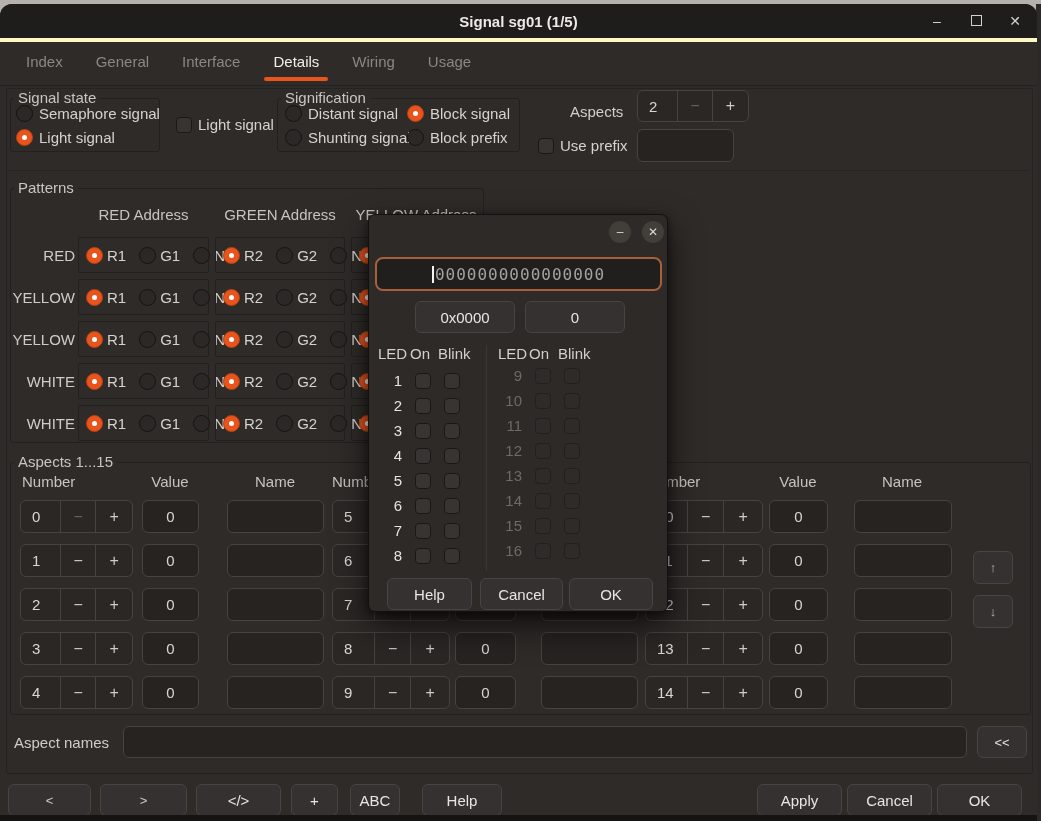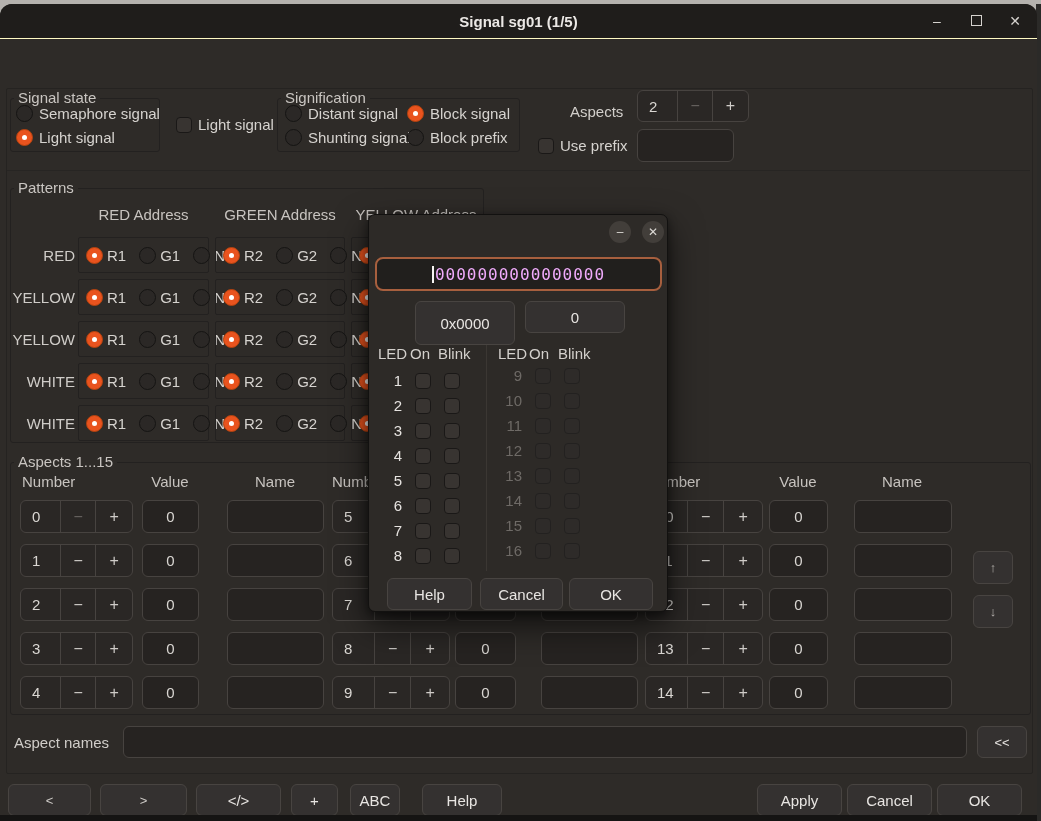--- a/index.html
+++ b/index.html
@@ -4,21 +4,21 @@
 <style>
   html,body{margin:0;padding:0}
   body{width:1041px;height:821px;position:relative;overflow:hidden;background:#b5b2ae;
        font-family:"Liberation Sans","DejaVu Sans",sans-serif;color:#d6d3cf}
   #right-strip{position:absolute;left:1036px;top:4px;width:5px;height:817px;background:#2b2a28}
   #win{position:absolute;left:0;top:4px;width:1037px;height:817px;background:#2e2b28;
        border-radius:12px 12px 0 0}
   #win-bottom-edge{position:absolute;left:0;top:811px;width:1037px;height:6px;background:#151413}
   
   #titlebar{position:absolute;left:0;top:0;width:1037px;height:34px;background:#1f1d1b;
-            border-radius:12px 12px 0 0;border-bottom:1px solid #fef9c3;
+            border-radius:12px 12px 0 0;border-bottom:4px solid #fef9c3;
             display:flex;align-items:center;justify-content:center}
   #title{font-size:15px;font-weight:bold;color:#ebe8e5}
   #winctl{position:absolute;right:14px;top:0;height:34px;display:flex;align-items:center;gap:23px}
   .wbtn{color:#d5d2ce;font-size:14px;line-height:14px;width:16px;text-align:center;cursor:default}
   .wbtn .sq{display:inline-block;width:9px;height:9px;border:1.5px solid #d5d2ce}
   
   #tabs{position:absolute;left:0;top:34px;width:1037px;height:48px;box-sizing:border-box;
         border-bottom:1px solid #242220;display:flex;align-items:center;padding-left:26px;gap:33px}
   .tab{color:#8b8781;font-size:15px;position:relative;height:100%;display:flex;align-items:center;cursor:default}
   .tab.active{color:#f1efec}
@@ -54,21 +54,21 @@
   
   #modal{position:absolute;left:368px;top:210px;width:300px;height:398px;background:#2d2a27;
          border:1px solid #121110;border-radius:7px;box-sizing:border-box;
          box-shadow:0 14px 34px rgba(0,0,0,.6),0 3px 10px rgba(0,0,0,.45);z-index:50}
   #modal-title{position:absolute;left:0;top:9px;width:100%;text-align:center;font-size:15px;font-weight:bold;color:#f0eeeb}
   .mcirc{position:absolute;top:6px;width:22px;height:22px;border-radius:50%;background:#423e3a;
          display:flex;align-items:center;justify-content:center;color:#dcd9d5;font-size:12px;cursor:default}
   #modal-entry{position:absolute;left:6px;top:42px;width:287px;height:34px;background:#211f1d;
          border:2px solid #a75f3e;border-radius:8px;box-sizing:border-box;
          display:flex;align-items:center;justify-content:center}
-  #modal-entry .zeros{font-family:"DejaVu Sans Mono",monospace;font-size:16px;letter-spacing:1px;color:#f0abfc}
+  #modal-entry .zeros{font-family:"DejaVu Sans Mono",monospace;font-size:16px;letter-spacing:1px;color:#a3a3a3}
   .caret{width:2px;height:17px;background:#f5f3f1;margin-right:1px}
   .ledhdr{position:absolute;font-size:15px;color:#d3d0cc}
   .ledgrid{position:absolute;display:grid;grid-template-columns:26px 16px 16px;column-gap:13px;
            grid-auto-rows:25px;align-items:center}
   .lednum{font-size:15px;color:#e6e3e0;text-align:right}
   .lednum.dis{color:#6e6a66}
   #led-sep{position:absolute;left:117px;top:130px;width:1px;height:226px;background:#3b3733}
   .mbtn{position:absolute;top:363px;height:32px}
   
   .fbtn{position:absolute;top:780px;height:32px}
@@ -83,20 +83,28 @@
 
   <div id="titlebar">
     <div id="title">Signal sg01 (1/5)</div>
     <div id="winctl">
       <span class="wbtn">–</span>
       <span class="wbtn"><span class="sq"></span></span>
       <span class="wbtn">✕</span>
     </div>
   </div>
 
+  <div id="tabs">
+      <div class="tab">Index</div>
+      <div class="tab">General</div>
+      <div class="tab">Interface</div>
+      <div class="tab active">Details</div>
+      <div class="tab">Wiring</div>
+      <div class="tab">Usage</div>
+    </div>
 
   <div id="page-frame"></div>
   <div id="top-sep"></div>
 
   <div class="frame" id="signal-type-frame" style="left:10px;top:94px;width:150px;height:54px"></div>
   <div class="flabel" style="left:14px;top:86px">Signal state</div>
 
   <div class="opt" style="left:176px;top:112px">
     <span class="cb"></span>
     <span class="lbl">Light signal</span>
@@ -479,21 +487,21 @@
       <div class="btn fbtn" style="left: 937px; width: 85px;">OK</div>
     </div>
 
   <div id="modal">
     <div class="mcirc" style="left:240px">–</div>
     <div class="mcirc" style="left:273px">✕</div>
     <div id="modal-entry">
       <span class="caret"></span>
       <span class="zeros">0000000000000000</span>
     </div>
-    <div class="btn" style="position:absolute;left:46px;top:86px;width:100px;height:44px">0x0000</div>
+    <div class="btn" style="position:absolute;left:46px;top:86px;width:100px;height:32px">0x0000</div>
     <div class="btn" style="position:absolute;left:156px;top:86px;width:100px;height:32px">0</div>
 
     <span class="ledhdr" style="left:9px;top:130px">LED</span>
     <span class="ledhdr" style="left:41px;top:130px">On</span>
     <span class="ledhdr" style="left:69px;top:130px">Blink</span>
     <span class="ledhdr" style="left:129px;top:130px">LED</span>
     <span class="ledhdr" style="left:160px;top:130px">On</span>
     <span class="ledhdr" style="left:189px;top:130px">Blink</span>
     <div id="led-sep"></div>
     <div class="ledgrid" style="left:7px;top:153px" id="led-left">

